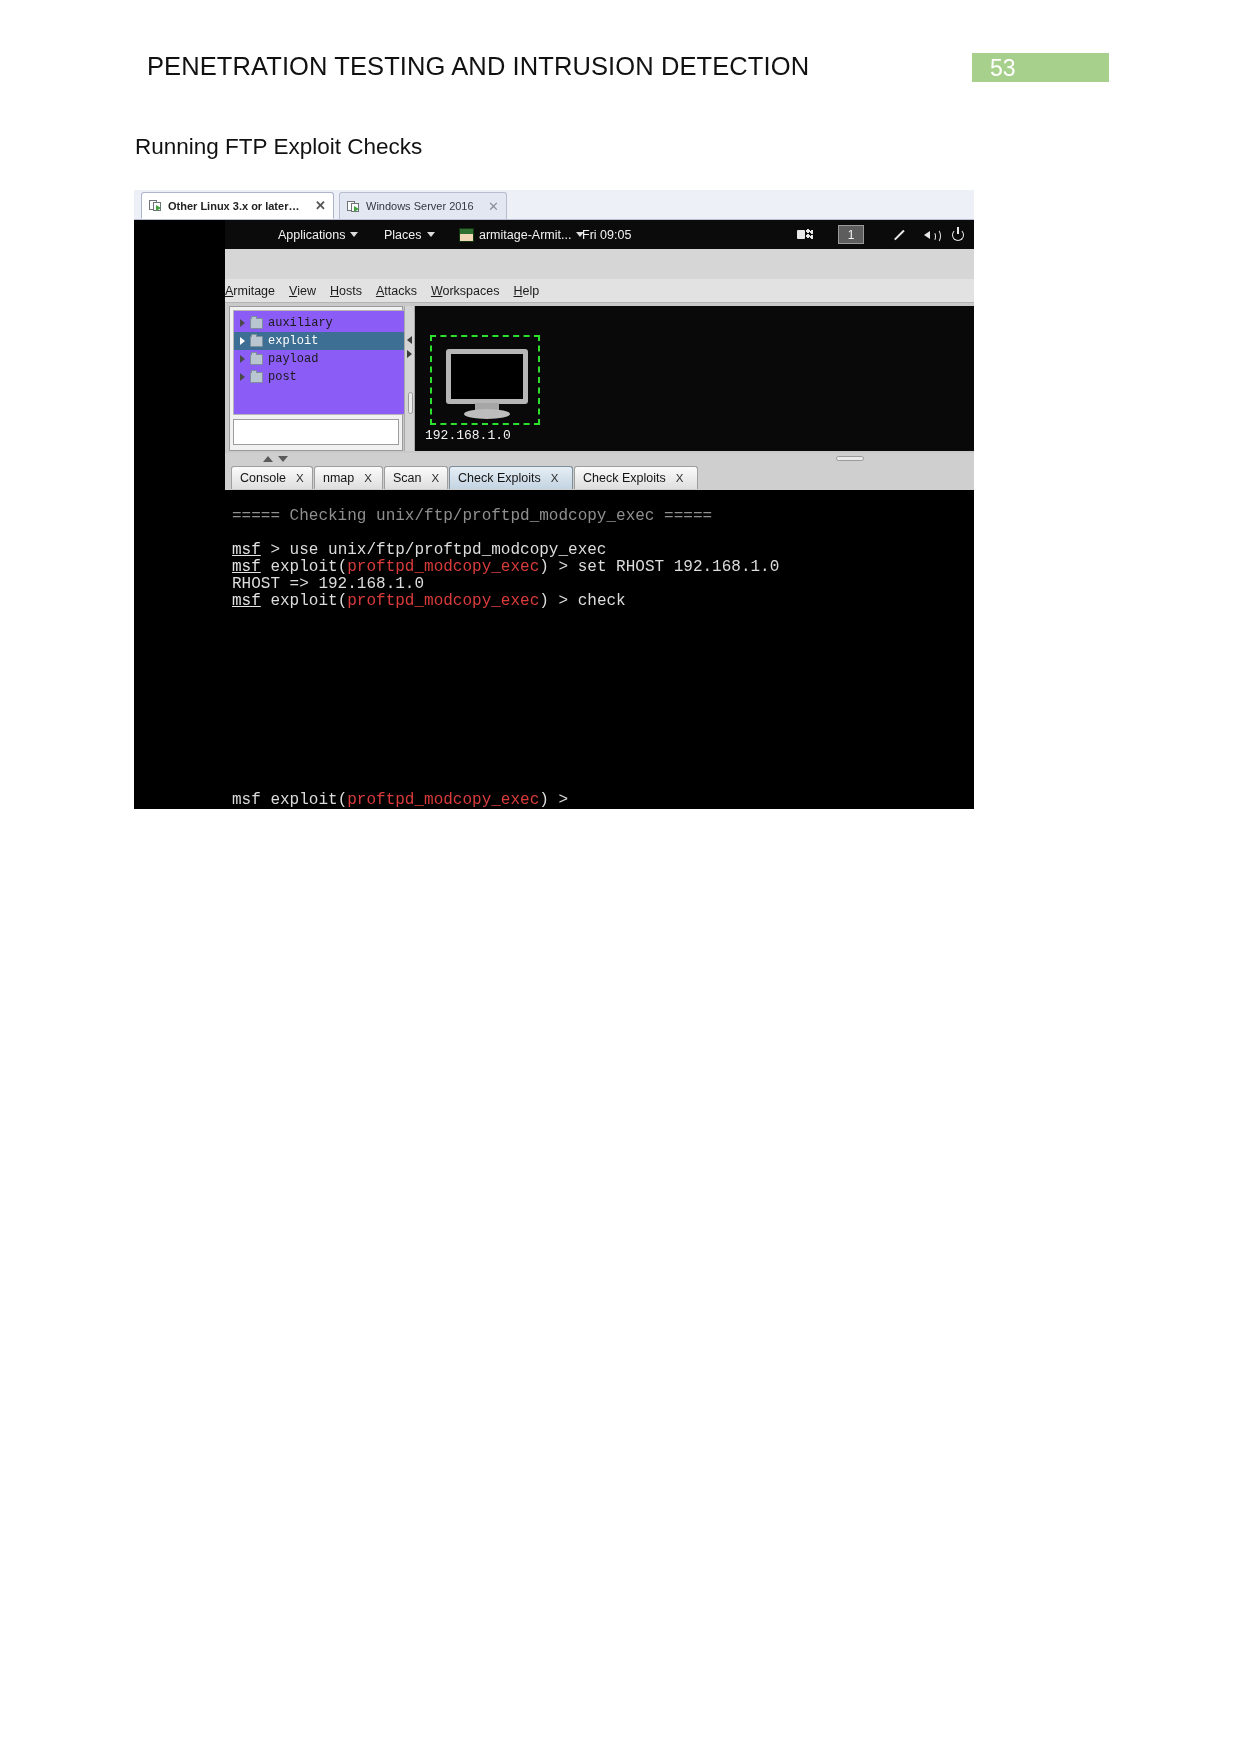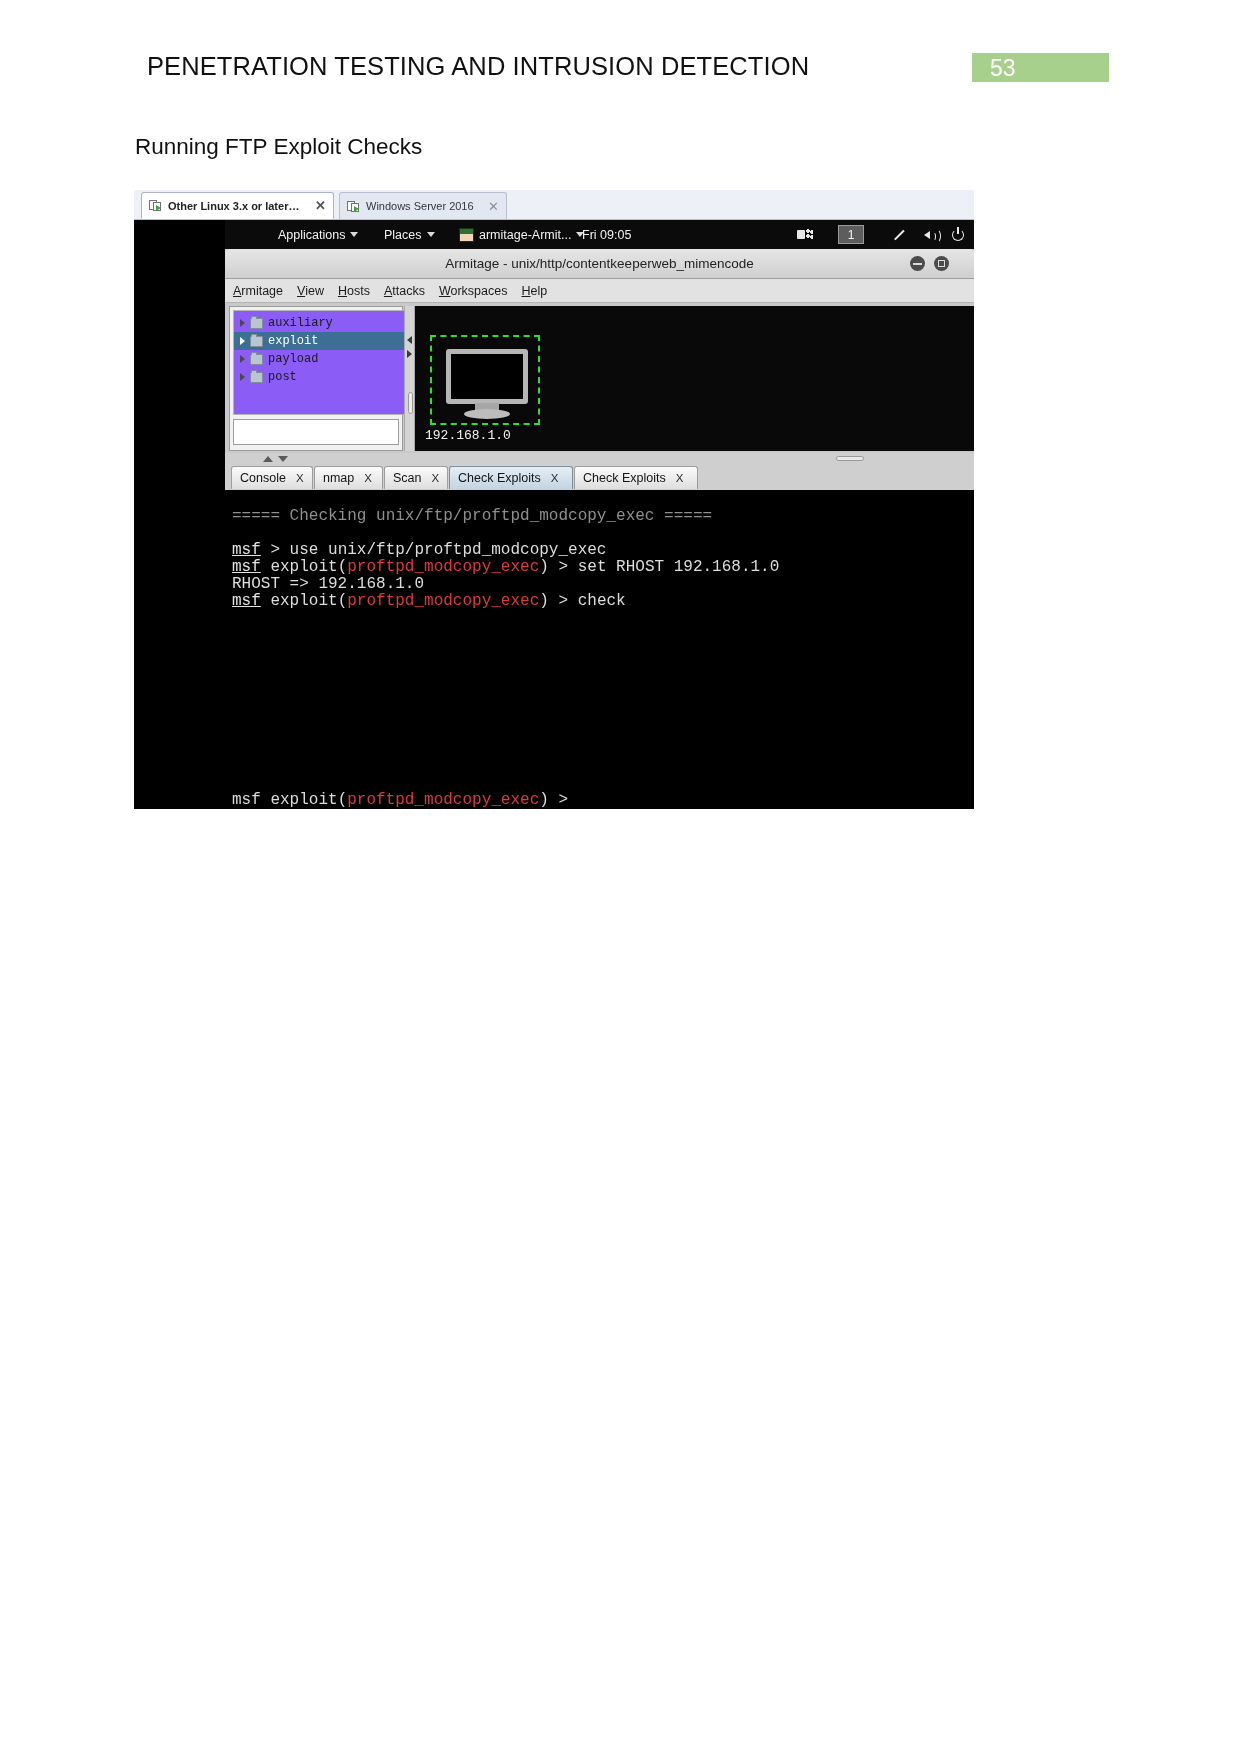--- a/index.html
+++ b/index.html
@@ -175,21 +175,21 @@
   }
   .win-btn:after{content:"";position:absolute;}
   #btn-min{right:49px;}
   #btn-min:after{left:3px;top:6.5px;width:9px;height:2px;background:#dcdcdc;}
   #btn-max{right:25px;}
   #btn-max:after{left:4px;top:4px;width:7px;height:7px;border:1.6px solid #dcdcdc;box-sizing:border-box;}
 
   #arm-menubar{
     position:absolute;left:0;top:30px;width:879px;height:24px;
     background:#e2e2e2;border-bottom:1px solid #b4b4b4;box-sizing:border-box;
-    display:flex;align-items:center;padding-left:8px;gap:14px;
+    display:flex;align-items:center;gap:14px;
   }
   .menu-item{font-size:12.5px;color:#1c1c1c;white-space:nowrap;}
   .menu-item u{text-decoration:underline;}
 
   #arm-body{
     position:absolute;left:0;top:54px;width:749px;height:506px;background:#c9c9c9;
   }
 
   
   #mod-panel{
@@ -379,25 +379,20 @@
       <span class="w2"></span>
     </div>
     <div id="gp-power">
       <span class="ring"></span>
         <span class="bar"></span>
     </div>
   </div>
 
   <div id="armitage">
 
-    <div id="arm-title">
-      <div id="arm-title-text">Armitage - unix/http/contentkeeperweb_mimencode</div>
-      <div class="win-btn" id="btn-min"></div>
-      <div class="win-btn" id="btn-max"></div>
-    </div>
 
     <div id="arm-menubar">
       <div class="menu-item"><u>A</u><span>rmitage</span></div>
       <div class="menu-item"><u>V</u><span>iew</span></div>
       <div class="menu-item"><u>H</u><span>osts</span></div>
       <div class="menu-item"><u>A</u><span>ttacks</span></div>
       <div class="menu-item"><u>W</u><span>orkspaces</span></div>
       <div class="menu-item"><u>H</u><span>elp</span></div>
     </div>
 

